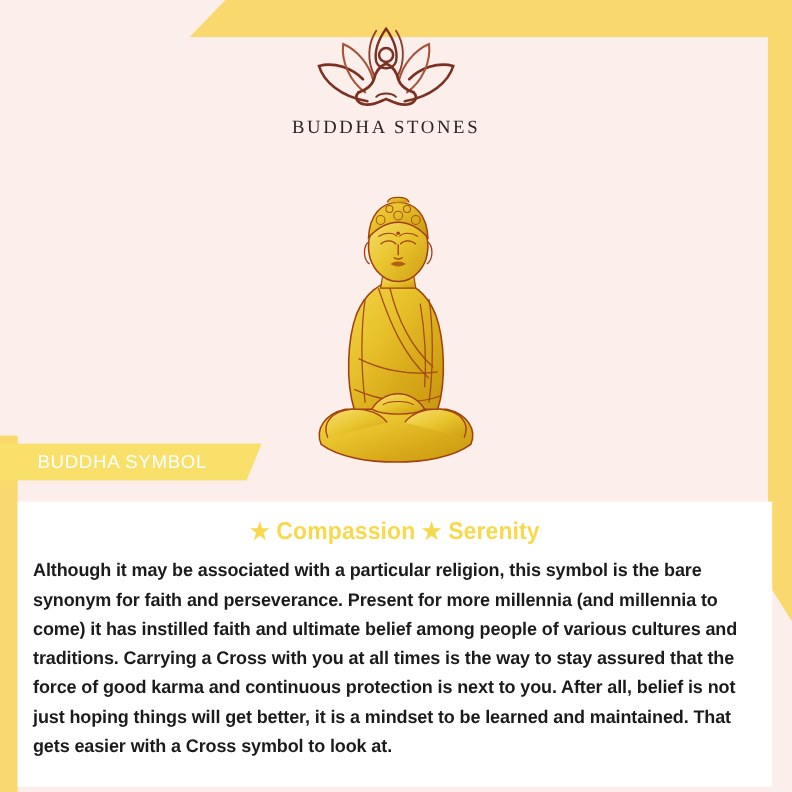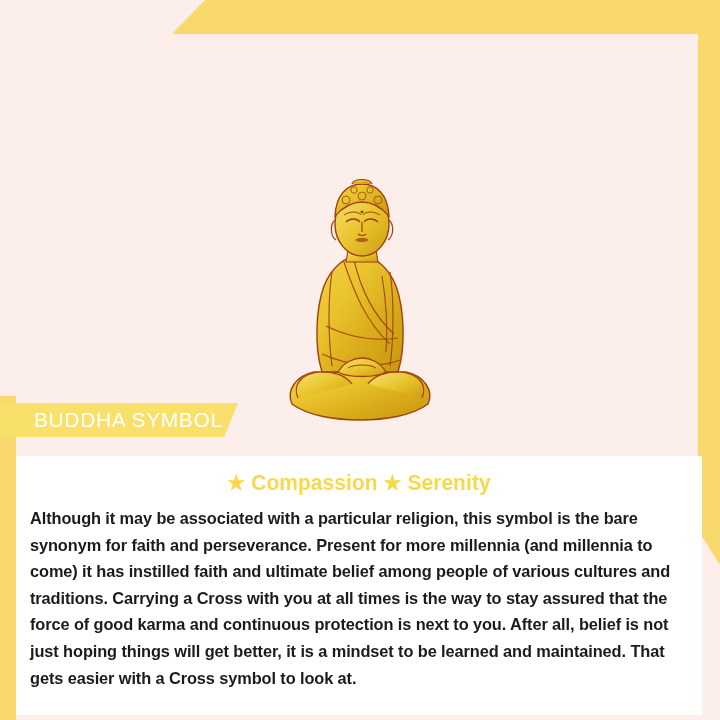--- a/index.html
+++ b/index.html
@@ -109,21 +109,21 @@
     left: 0; top: 403px;
     width: 238px; height: 34px;
     background: #f8e06a;
     clip-path: polygon(0 0, 238px 0, 224px 34px, 0 34px);
     display: flex;
     align-items: center;
     z-index: 5;
   }
   .symbol-ribbon span {
     padding-left: 34px;
-    font-size: 21px;
+    font-size: 17px;
     color: #ffffff;
     letter-spacing: 0.6px;
   }
 
   
   .body-card {
     position: absolute;
     left: 16px; top: 456px;
     width: 686px;
     height: 259px;
@@ -156,20 +156,50 @@
 <body>
 
 <div id="poster">
 
   <div class="page"></div>
 
   <div class="frame-top"></div>
   <div class="frame-right"></div>
   <div class="frame-left"></div>
 
+  <div class="logo-block">
+    <svg class="logo-mark" viewBox="0 0 150 78">
+      <g fill="none" stroke="#7b3022" stroke-width="2.1" stroke-linecap="round">
+
+        <path d="M58 70 C34 66 18 52 14 38 C28 34 44 40 54 50" stroke-width="2.4"></path>
+
+        <path d="M92 70 C116 66 132 52 136 38 C122 34 106 40 96 50" stroke-width="2.4"></path>
+
+        <path d="M56 62 C42 52 34 34 36 18 C50 24 60 38 63 50" stroke-width="1.9" stroke="#a5543a"></path>
+
+        <path d="M94 62 C108 52 116 34 114 18 C100 24 90 38 87 50" stroke-width="1.9" stroke="#a5543a"></path>
+
+        <path d="M64 46 C58 34 58 18 66 6" stroke-width="1.7" stroke="#8e3f2c"></path>
+
+        <path d="M86 46 C92 34 92 18 84 6" stroke-width="1.7" stroke="#8e3f2c"></path>
+
+        <path d="M75 4 C68 14 64 24 66 34 C69 42 81 42 84 34 C86 24 82 14 75 4" stroke-width="2.2"></path>
+
+        <circle cx="75" cy="28" r="6.4" stroke-width="2.3"></circle>
+
+        <path d="M75 36 C69 38 65 44 64 50 C62 56 56 60 50 62" stroke-width="2.5"></path>
+        <path d="M75 36 C81 38 85 44 86 50 C88 56 94 60 100 62" stroke-width="2.5"></path>
+
+        <path d="M50 62 C46 66 48 72 56 73 C64 74 70 70 75 68 C80 70 86 74 94 73 C102 72 104 66 100 62" stroke-width="2.5"></path>
+
+        <path d="M66 66 C70 62 80 62 84 66" stroke-width="1.7"></path>
+      </g>
+    </svg>
+    <div class="logo-word">BUDDHA STONES</div>
+  </div>
 
 
   <div class="buddha-wrap">
     <svg viewBox="0 0 196 252">
       <defs>
         <linearGradient id="gold" x1="0" y1="0" x2="1" y2="1">
           <stop offset="0%" stop-color="#f2d24a"></stop>
           <stop offset="35%" stop-color="#e8c32c"></stop>
           <stop offset="65%" stop-color="#d9ab1b"></stop>
           <stop offset="100%" stop-color="#c9960f"></stop>

